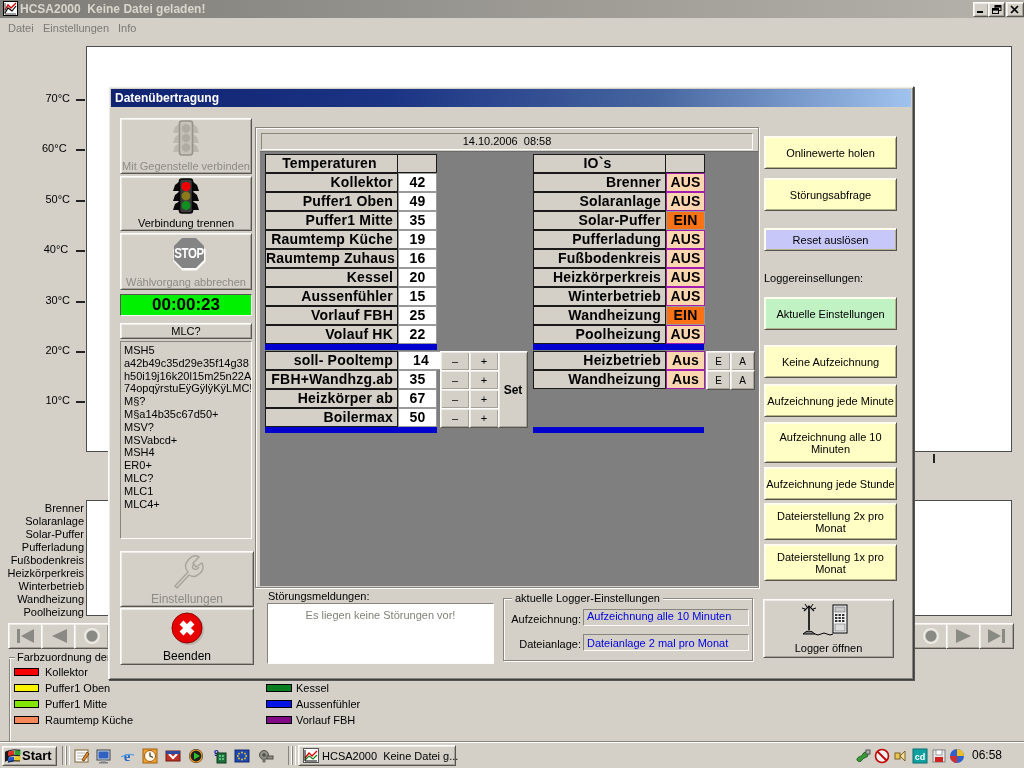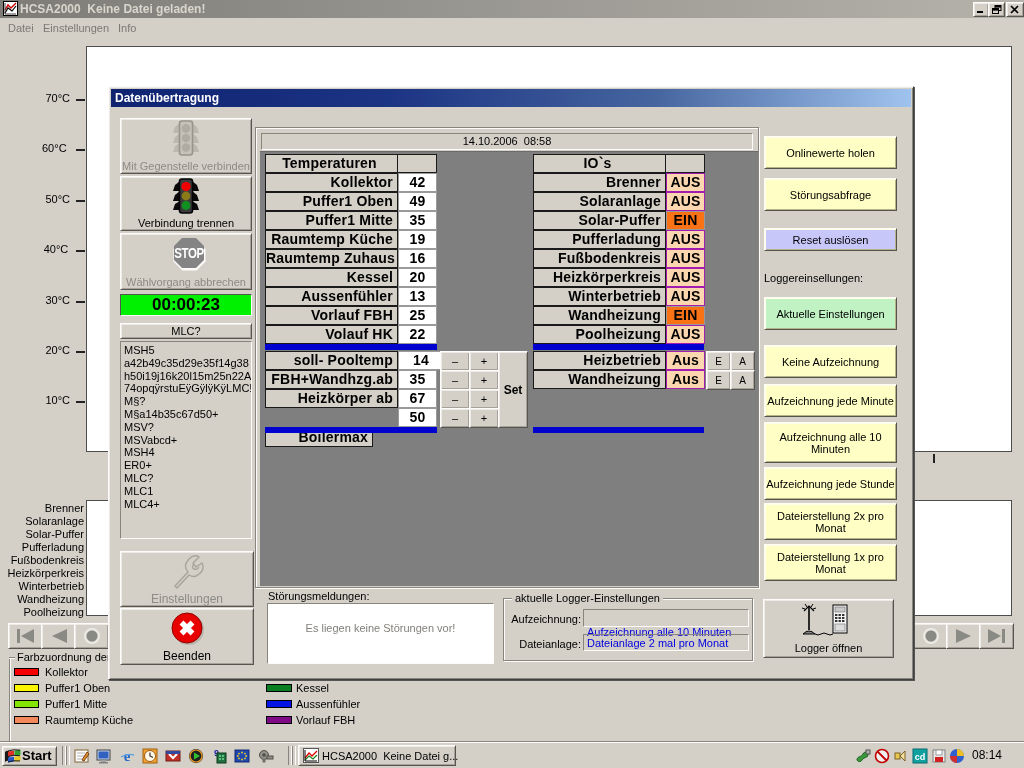--- a/index.html
+++ b/index.html
@@ -216,33 +216,33 @@
       <div class="cell val" style="left:398px;top:192px;width:39px;">49</div>
 <div class="cell lbl" style="left:265px;top:211px;width:133px;">Puffer1 Mitte</div>
       <div class="cell val" style="left:398px;top:211px;width:39px;">35</div>
 <div class="cell lbl" style="left:265px;top:230px;width:133px;">Raumtemp Küche</div>
       <div class="cell val" style="left:398px;top:230px;width:39px;">19</div>
 <div class="cell lbl" style="left:265px;top:249px;width:133px;padding-right:2px;">Raumtemp Zuhaus</div>
       <div class="cell val" style="left:398px;top:249px;width:39px;">16</div>
 <div class="cell lbl" style="left:265px;top:268px;width:133px;">Kessel</div>
       <div class="cell val" style="left:398px;top:268px;width:39px;">20</div>
 <div class="cell lbl" style="left:265px;top:287px;width:133px;">Aussenfühler</div>
-      <div class="cell val" style="left:398px;top:287px;width:39px;">13</div>
+      <div class="cell val" style="left:398px;top:287px;width:39px;">15</div>
 <div class="cell lbl" style="left:265px;top:306px;width:133px;">Vorlauf FBH</div>
       <div class="cell val" style="left:398px;top:306px;width:39px;">25</div>
 <div class="cell lbl" style="left:265px;top:325px;width:133px;">Volauf HK</div>
       <div class="cell val" style="left:398px;top:325px;width:39px;">22</div>
 <div class="bb" style="left:265px;top:344px;width:172px;height:6px;"></div>
 <div class="cell lbl" style="left:265px;top:351px;width:133px;">soll- Pooltemp</div>
       <div class="cell val" style="left:398px;top:351px;width:46px;">14</div>
 <div class="cell lbl" style="left:265px;top:370px;width:133px;">FBH+Wandhzg.ab</div>
       <div class="cell val" style="left:398px;top:370px;width:39px;">35</div>
 <div class="cell lbl" style="left:265px;top:389px;width:133px;">Heizkörper ab</div>
       <div class="cell val" style="left:398px;top:389px;width:39px;">67</div>
-<div class="cell lbl" style="left:265px;top:408px;width:108px;margin-top:20px;">Boilermax</div>
+<div class="cell lbl" style="left:265px;top:408px;width:133px;">Boilermax</div>
       <div class="cell val" style="left:398px;top:408px;width:39px;">50</div>
 <div class="bb" style="left:265px;top:427px;width:172px;height:6px;"></div>
 <div class="smb" style="left:440px;top:351px;width:28px;height:18px;">–</div>
       <div class="smb" style="left:469px;top:351px;width:28px;height:18px;">+</div>
 <div class="smb" style="left:440px;top:370px;width:28px;height:18px;">–</div>
       <div class="smb" style="left:469px;top:370px;width:28px;height:18px;">+</div>
 <div class="smb" style="left:440px;top:389px;width:28px;height:18px;">–</div>
       <div class="smb" style="left:469px;top:389px;width:28px;height:18px;">+</div>
 <div class="smb" style="left:440px;top:408px;width:28px;height:18px;">–</div>
       <div class="smb" style="left:469px;top:408px;width:28px;height:18px;">+</div>
@@ -286,25 +286,25 @@
 <div class="ybtn" style="left:764px;top:297px;width:131px;height:31px;background:#c0f2c4;">Aktuelle Einstellungen</div>
 <div class="ybtn" style="left:764px;top:345px;width:131px;height:31px;">Keine Aufzeichnung</div>
 <div class="ybtn" style="left:764px;top:384px;width:131px;height:31px;">Aufzeichnung jede Minute</div>
 <div class="ybtn" style="left:764px;top:422px;width:131px;height:39px;">Aufzeichnung alle 10<br>Minuten</div>
 <div class="ybtn" style="left:764px;top:467px;width:131px;height:31px;">Aufzeichnung jede Stunde</div>
 <div class="ybtn" style="left:764px;top:503px;width:131px;height:35px;">Dateierstellung 2x pro<br>Monat</div>
 <div class="ybtn" style="left:764px;top:544px;width:131px;height:35px;">Dateierstellung 1x pro<br>Monat</div>
 </div>
 <div id="bottomrow">
 <div class="ab" style="left:268px;top:590px;">Störungsmeldungen:</div>
-<div class="ab sunk" style="left:267px;top:603px;width:227px;height:61px;box-sizing:border-box;background:#fff;text-align:center;color:#82807a;padding-top:18px;">Es liegen keine Störungen vor!</div>
+<div class="ab sunk" style="left:267px;top:603px;width:227px;height:61px;box-sizing:border-box;background:#fff;text-align:center;color:#82807a;padding-top:5px;">Es liegen keine Störungen vor!</div>
 <div class="ab" style="left:503px;top:598px;width:250px;height:63px;border:1px solid #87857e;box-shadow:inset 1px 1px 0 #fdfcfa, 1px 1px 0 #fdfcfa;box-sizing:border-box;"></div>
 <div class="ab" style="left:512px;top:592px;background:#d4d0c8;padding:0 3px;">aktuelle Logger-Einstellungen</div>
 <div class="ab" style="left:505px;top:613px;width:76px;text-align:right;">Aufzeichnung:</div>
-<div class="ab sunk" style="left:583px;top:609px;width:166px;height:17px;box-sizing:border-box;color:#0000e0;padding:16px 0 0 3px;">Aufzeichnung alle 10 Minuten</div>
+<div class="ab sunk" style="left:583px;top:609px;width:166px;height:17px;box-sizing:border-box;color:#0000e0;padding:0 0 0 3px;">Aufzeichnung alle 10 Minuten</div>
 <div class="ab" style="left:505px;top:638px;width:76px;text-align:right;">Dateianlage:</div>
 <div class="ab sunk" style="left:583px;top:634px;width:166px;height:17px;box-sizing:border-box;color:#0000e0;padding:2px 0 0 3px;">Dateianlage 2 mal pro Monat</div>
 <div class="ab raised" style="left:763px;top:599px;width:131px;height:59px;box-sizing:border-box;"></div>
 <div class="ab" style="left:795px;top:604px;"><svg width="60" height="34" viewBox="0 0 60 34">
 <path d="M14 2 L14 26" stroke="#000" stroke-width="1.6"></path>
 <path d="M9 7 L14 2 L19 7" fill="none" stroke="#000" stroke-width="1.2"></path>
 <path d="M10 0 L12 3 M18 0 L16 3 M7 4 L10 5 M21 4 L18 5" stroke="#000" stroke-width="1"></path>
 <path d="M8 30 Q14 24 20 30 Z" fill="#888" stroke="#000"></path>
 <path d="M20 30 q3 2 6 0 q3 -2 6 0 q3 2 6 0" fill="none" stroke="#000"></path>
 <rect x="38" y="1" width="14" height="28" fill="#f4f4f4" stroke="#000"></rect>
@@ -432,16 +432,16 @@
 <div class="ab" style="left:931px;top:748px;"><svg width="16" height="16">
             <rect x="2" y="2" width="12" height="12" fill="#e8e8e8" stroke="#808080"></rect>
             <rect x="5" y="2" width="6" height="5" fill="#fff" stroke="#999"></rect>
             <rect x="4" y="9" width="8" height="5" fill="#d02020"></rect>
           </svg></div>
 <div class="ab" style="left:949px;top:748px;"><svg width="16" height="16">
             <circle cx="8" cy="8" r="7" fill="#3060d0"></circle>
             <path d="M8 1 A7 7 0 0 1 15 8 L8 8 Z" fill="#f0c020"></path>
             <path d="M1 8 A7 7 0 0 0 8 15 L8 8 Z" fill="#d03030"></path>
           </svg></div>
-<div class="ab" style="left:972px;top:748px;font-size:12px;">08:14</div>
+<div class="ab" style="left:972px;top:748px;font-size:12px;">06:58</div>
 </div>
 </div>
 </div>
 
 </body></html>

